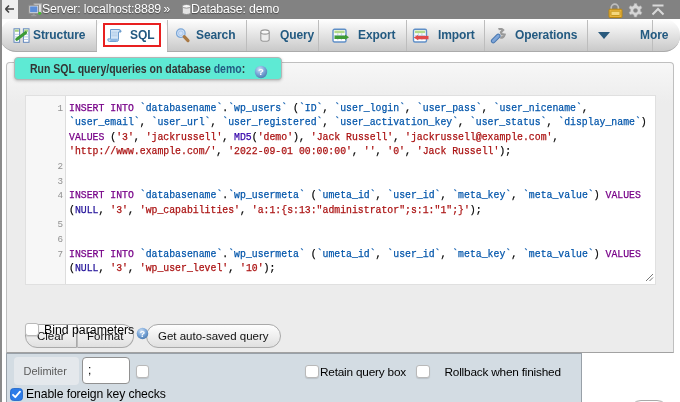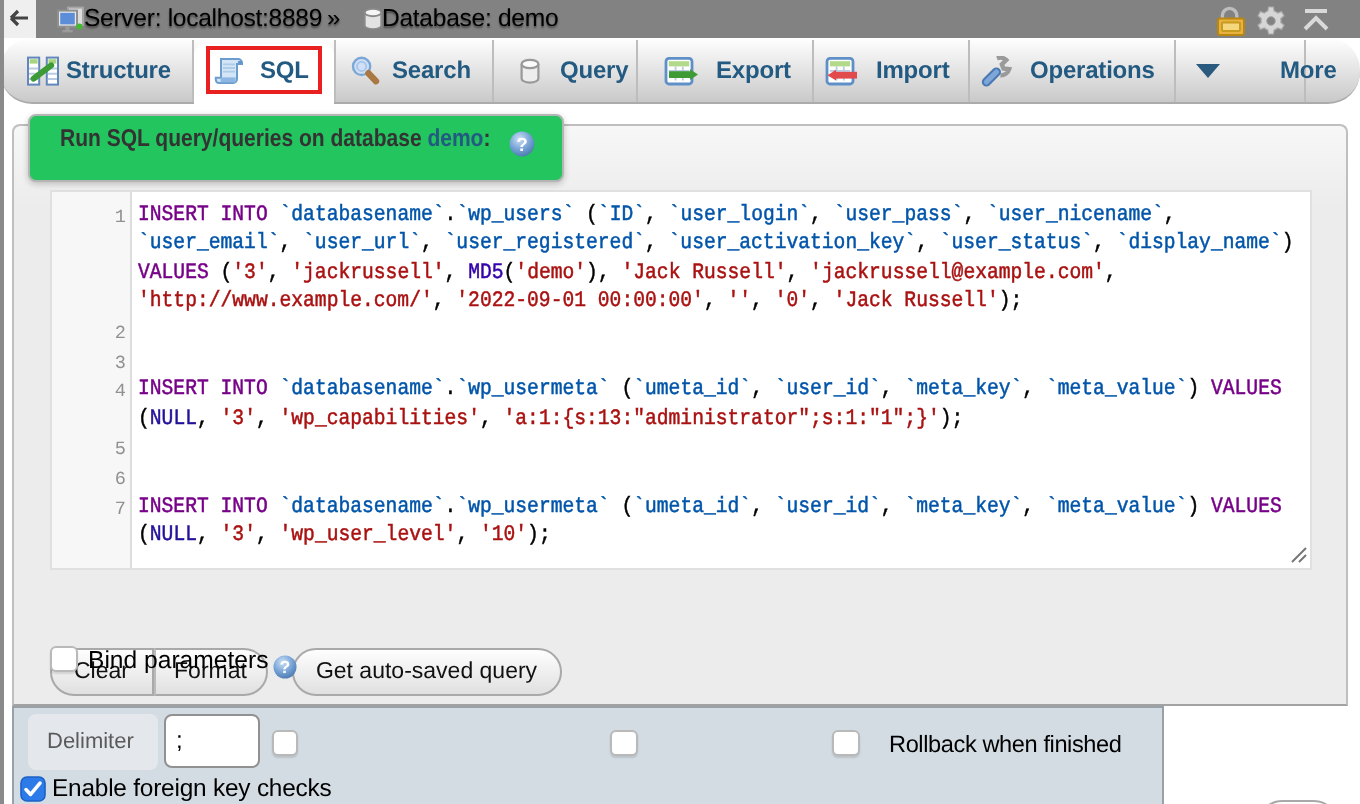--- a/index.html
+++ b/index.html
@@ -3,39 +3,39 @@
 <meta charset="utf-8">
 <style>
   * { margin:0; padding:0; box-sizing:border-box; }
   html,body { width:680px; height:402px; overflow:hidden; background:#fff;
     font-family:"Liberation Sans", sans-serif; }
   .abs { position:absolute; }
   
   #topbar { position:absolute; left:0; top:0; width:680px; height:19px; background:#828282; }
   #leftstrip { position:absolute; left:0; top:0; width:2px; height:402px; background:#8a8a8a; z-index:50; }
   #backbtn { position:absolute; left:2px; top:0px; width:15.5px; height:18.5px; background:#efefef; }
-  #topbar .ttext { position:absolute; top:3px; color:#000000; font-size:12.3px; line-height:13px;
+  #topbar .ttext { position:absolute; top:3px; color:#ffffff; font-size:12.3px; line-height:13px;
       text-shadow:0 1px 1px rgba(0,0,0,.45); white-space:nowrap; letter-spacing:-0.15px; }
   
   #tabbar { position:absolute; left:0; top:19px; width:680px; height:33px;
      background:linear-gradient(#ffffff, #c9c9c9); border-bottom:1px solid #ababab;border-radius:16px; }
   .tabsep { position:absolute; top:1px; width:1px; height:31px; background:#bdbdbd; }
   #activetab { position:absolute; left:96.5px; top:3px; width:70.5px; height:30px;
      background:#fff; border-radius:5px 5px 0 0; }
   #redbox { position:absolute; left:103px; top:4px; width:58px; height:24px;
      border:2px solid #e82020; z-index:5; }
   .tabtxt { position:absolute; top:8.8px; font-size:12px; font-weight:bold; color:#235a81; white-space:nowrap; letter-spacing:-0.1px; }
   .tabicon { position:absolute; top:8.5px; }
   
   #band { position:absolute; left:2px; top:52px; width:678px; height:10px; background:#fff; }
   #fieldset { position:absolute; left:5.5px; top:62px; width:668px; height:290.5px;
      background:linear-gradient(#f7f7f7, #ececec 40px, #ececec);
      border:1px solid #bfbfbf; border-bottom:1px solid #a2a2a2; border-radius:4px 4px 0 0; }
   
-  #tooltip { position:absolute; left:14px; top:57px; width:268px; height:34px; background:#22c55e;
+  #tooltip { position:absolute; left:14px; top:57px; width:268px; height:23px; background:#5eead4;
      border:1px solid #b5b5b5; border-radius:4px; box-shadow:0 1px 3px rgba(0,0,0,.22); z-index:10;
      font-size:12.2px; font-weight:bold; color:#333; }
   #tooltip .txt { position:absolute; left:14.5px; top:3.5px; line-height:14px; white-space:nowrap; transform:scaleX(0.862); transform-origin:0 50%; }
   #tooltip a { color:#235a81; text-decoration:none; }
   
   #editor { position:absolute; left:25px; top:94.5px; width:630.5px; height:190px;
      background:#fff; border:1px solid #e0e0e0; }
   #gutter { position:absolute; left:0; top:0; width:39.5px; height:188px; background:#f7f7f7;
      border-right:1px solid #ddd; }
   #nums { position:absolute; left:25px; top:101.7px; width:38px; text-align:right;
@@ -243,20 +243,21 @@
   <circle cx="7" cy="7" r="6.2" fill="url(#hg)"></circle>
   <text x="7" y="10.3" font-size="9.5" font-weight="bold" fill="#fff" text-anchor="middle" font-family="Liberation Sans">?</text>
 </svg>
 
 <div id="footer">
   <div class="abs" style="left:7.5px;top:3.3px;width:65px;height:28.2px;background:#e4e8ec;border-radius:4px;"></div>
   <div class="abs" style="left:17px;top:11px;font-size:11px;color:#5a5a5a;">Delimiter</div>
   <div class="abs" style="left:75.5px;top:3.5px;width:47.5px;height:27px;background:#fff;border:1px solid #919191;border-radius:4px;font-size:12px;color:#000;line-height:25px;padding-left:5px;">;</div>
   <div class="cb" style="left:129px;top:11px"></div>
   <div class="cb" style="left:298.5px;top:11px"></div>
+  <div class="cblabel2" style="left:313.5px;top:11.7px">Retain query box</div>
   <div class="cb" style="left:409.5px;top:11px"></div>
   <div class="cblabel2" style="left:438px;top:11.7px">Rollback when finished</div>
   <div class="btn" style="left:622.5px;top:14.5px;width:40px;height:23.5px;border-radius:12px;font-weight:bold;font-size:13px;line-height:21px;">Go</div>
 
   <svg class="abs" style="left:3.5px;top:34px" width="13" height="13" viewBox="0 0 13 13">
     <rect x="0.5" y="0.5" width="12" height="12" rx="3" fill="#2c7be8" stroke="#1b62c7" stroke-width="0.8"></rect>
     <path d="M3 6.8 l2.3 2.4 L10 3.6" stroke="#fff" stroke-width="1.8" fill="none" stroke-linecap="round" stroke-linejoin="round"></path>
   </svg>
   <div class="cblabel" style="left:19.5px;top:33.8px;font-size:12.2px;letter-spacing:-0.1px;">Enable foreign key checks</div>
 </div>

